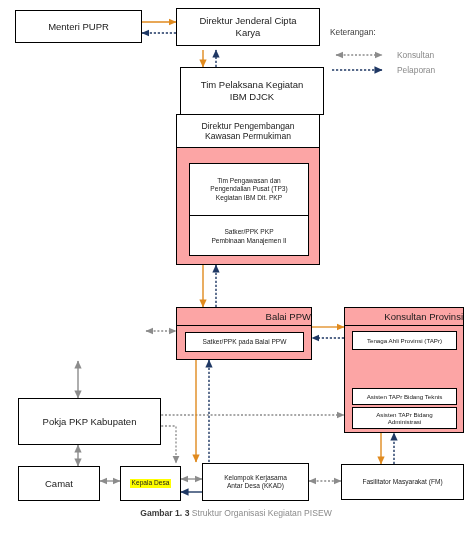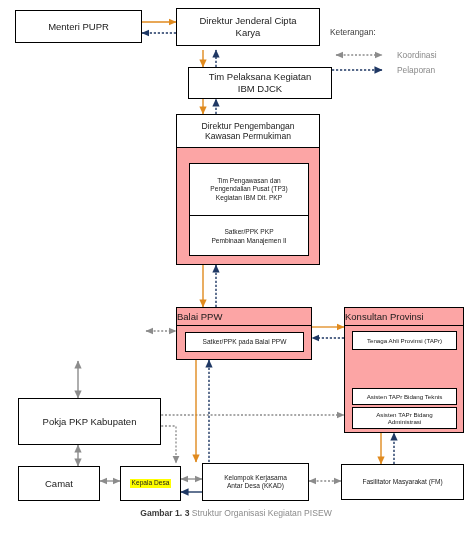--- a/index.html
+++ b/index.html
@@ -56,21 +56,21 @@
     border: 1px solid #000000;
     background: #fca5a5;
   }
   .group-title {
     position: absolute;
     left: 0; right: 0; top: 0;
     height: 17px;
     border-bottom: 1px solid #000000;
     display: flex;
     align-items: center;
-    justify-content: flex-start;
+    justify-content: flex-end;
     font-size: 9.5px;
     color: #1a1a1a;
   }
   .child {
     position: absolute;
     box-sizing: border-box;
     border: 1px solid #000000;
     background: #ffffff;
     display: flex;
     align-items: center;
@@ -214,21 +214,21 @@
 
   <div class="node t1" style="left:15px; top:10px; width:127px; height:33px;">
     <span class="node-label">Menteri PUPR</span>
   </div>
 
   <div class="node t1" style="left:176px; top:8px; width:144px; height:38px;">
     <span class="node-label">Direktur Jenderal Cipta
 Karya</span>
   </div>
 
-  <div class="node t1" style="left:188px; top:67px; width:144px; height:32px;">
+  <div class="node t1" style="left:180px; top:67px; width:144px; height:48px;">
     <span class="node-label">Tim Pelaksana Kegiatan
 IBM DJCK</span>
   </div>
 
   <div class="group" style="left:176px; top:114px; width:144px; height:151px;">
     <div class="node t2" style="left:-1px; top:-1px; width:144px; height:34px; border:1px solid #000;">
       <span class="node-label">Direktur Pengembangan
 Kawasan Permukiman</span>
     </div>
 
@@ -301,21 +301,21 @@
         <defs>
           <marker id="lg-g" markerWidth="7" markerHeight="7" refX="5.4" refY="3" orient="auto">
             <path d="M0,0.4 L5.8,3 L0,5.6 z" fill="#8C8C8C"></path>
           </marker>
           <marker id="lg-gs" markerWidth="7" markerHeight="7" refX="5.4" refY="3" orient="auto-start-reverse">
             <path d="M0,0.4 L5.8,3 L0,5.6 z" fill="#8C8C8C"></path>
           </marker>
         </defs>
         <path d="M6,6 L52,6" stroke="#8C8C8C" stroke-width="1.3" fill="none" stroke-dasharray="2,1.8" marker-end="url(#lg-g)" marker-start="url(#lg-gs)"></path>
       </svg>
-      <span class="legend-text">Koordinasi</span>
+      <span class="legend-text">Konsultan</span>
     </div>
 
     <div class="legend-row">
       <svg class="legend-glyph" viewBox="0 0 62 12">
         <defs>
           <marker id="lg-n" markerWidth="7" markerHeight="7" refX="5.4" refY="3" orient="auto">
             <path d="M0,0.4 L5.8,3 L0,5.6 z" fill="#1F3864"></path>
           </marker>
         </defs>
         <path d="M2,6 L52,6" stroke="#1F3864" stroke-width="1.4" fill="none" stroke-dasharray="2.2,1.8" marker-end="url(#lg-n)"></path>

